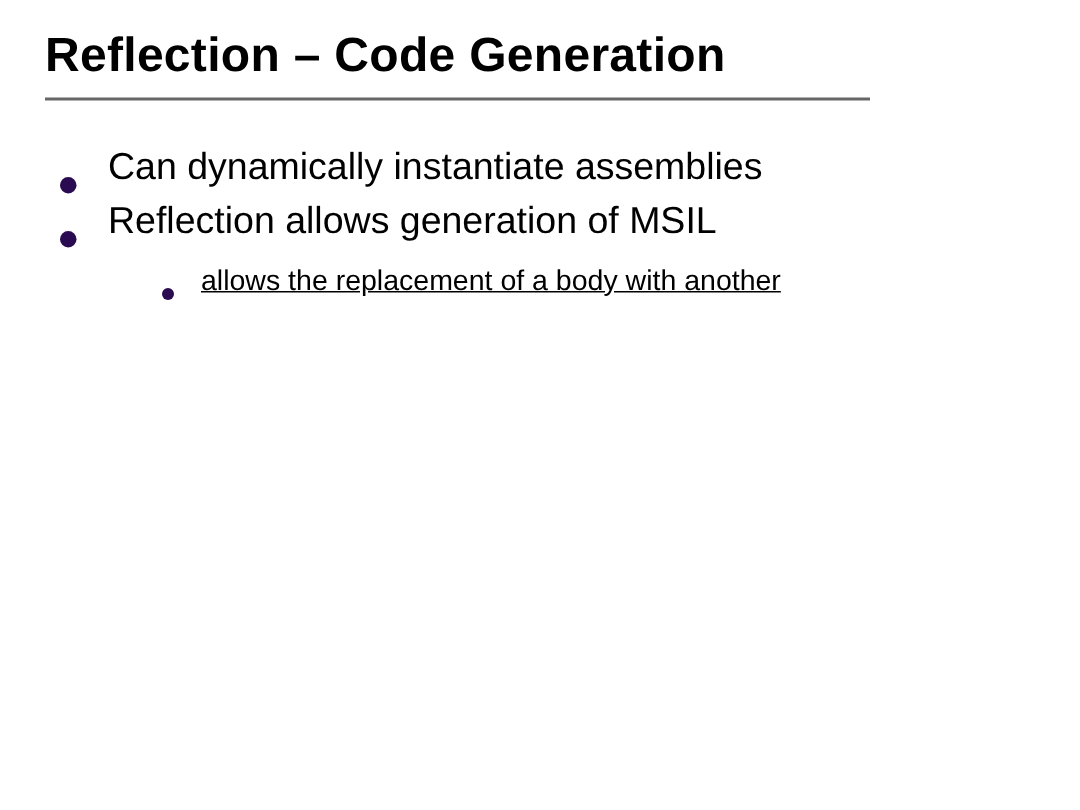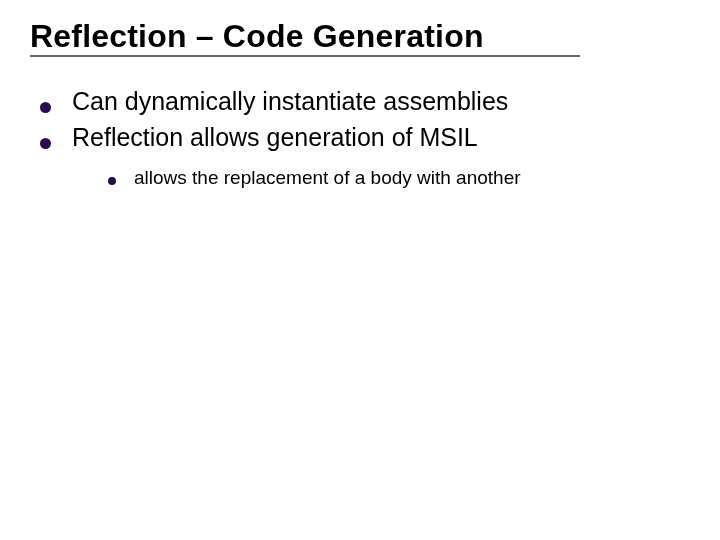--- a/index.html
+++ b/index.html
@@ -7,37 +7,37 @@
     body {
       background: #ffffff;
       font-family: Arial, Helvetica, sans-serif;
       color: #000;
       padding: 18px 30px 20px 30px;
     }
     .title {
       font-size: 32px;
       font-weight: bold;
       color: #000;
-      margin-bottom: 0;
+      margin-bottom: 10px;
       letter-spacing: 0.2px;
     }
     .underline {
       height: 2px;
       background: #666;
       width: 550px;
       margin-bottom: 28px;
     }
     .content {
       font-size: 25px;
       line-height: 1.35;
       padding-left: 4px;
     }
     .bullet-row {
       display: flex;
-      align-items: center;
+      align-items: flex-end;
       margin-bottom: 2px;
     }
     .bullet-outer {
       flex: 0 0 38px;
       display: flex;
       justify-content: flex-start;
       padding-top: 11px;
       padding-left: 6px;
     }
     .dot-outer {
@@ -48,22 +48,23 @@
     }
     .bullet-text-outer {
       flex: 1;
     }
     .sublist {
       margin: 10px 0 20px 74px;
       font-size: 19px;
     }
     .sub-row {
       display: flex;
-      align-items: center;
+      align-items: flex-end;
       margin-bottom: 2px;
+      text-decoration: underline;
     }
     .bullet-inner {
       flex: 0 0 26px;
       display: flex;
       padding-top: 8px;
     }
     .dot-inner {
       width: 8px;
       height: 8px;
       border-radius: 50%;

